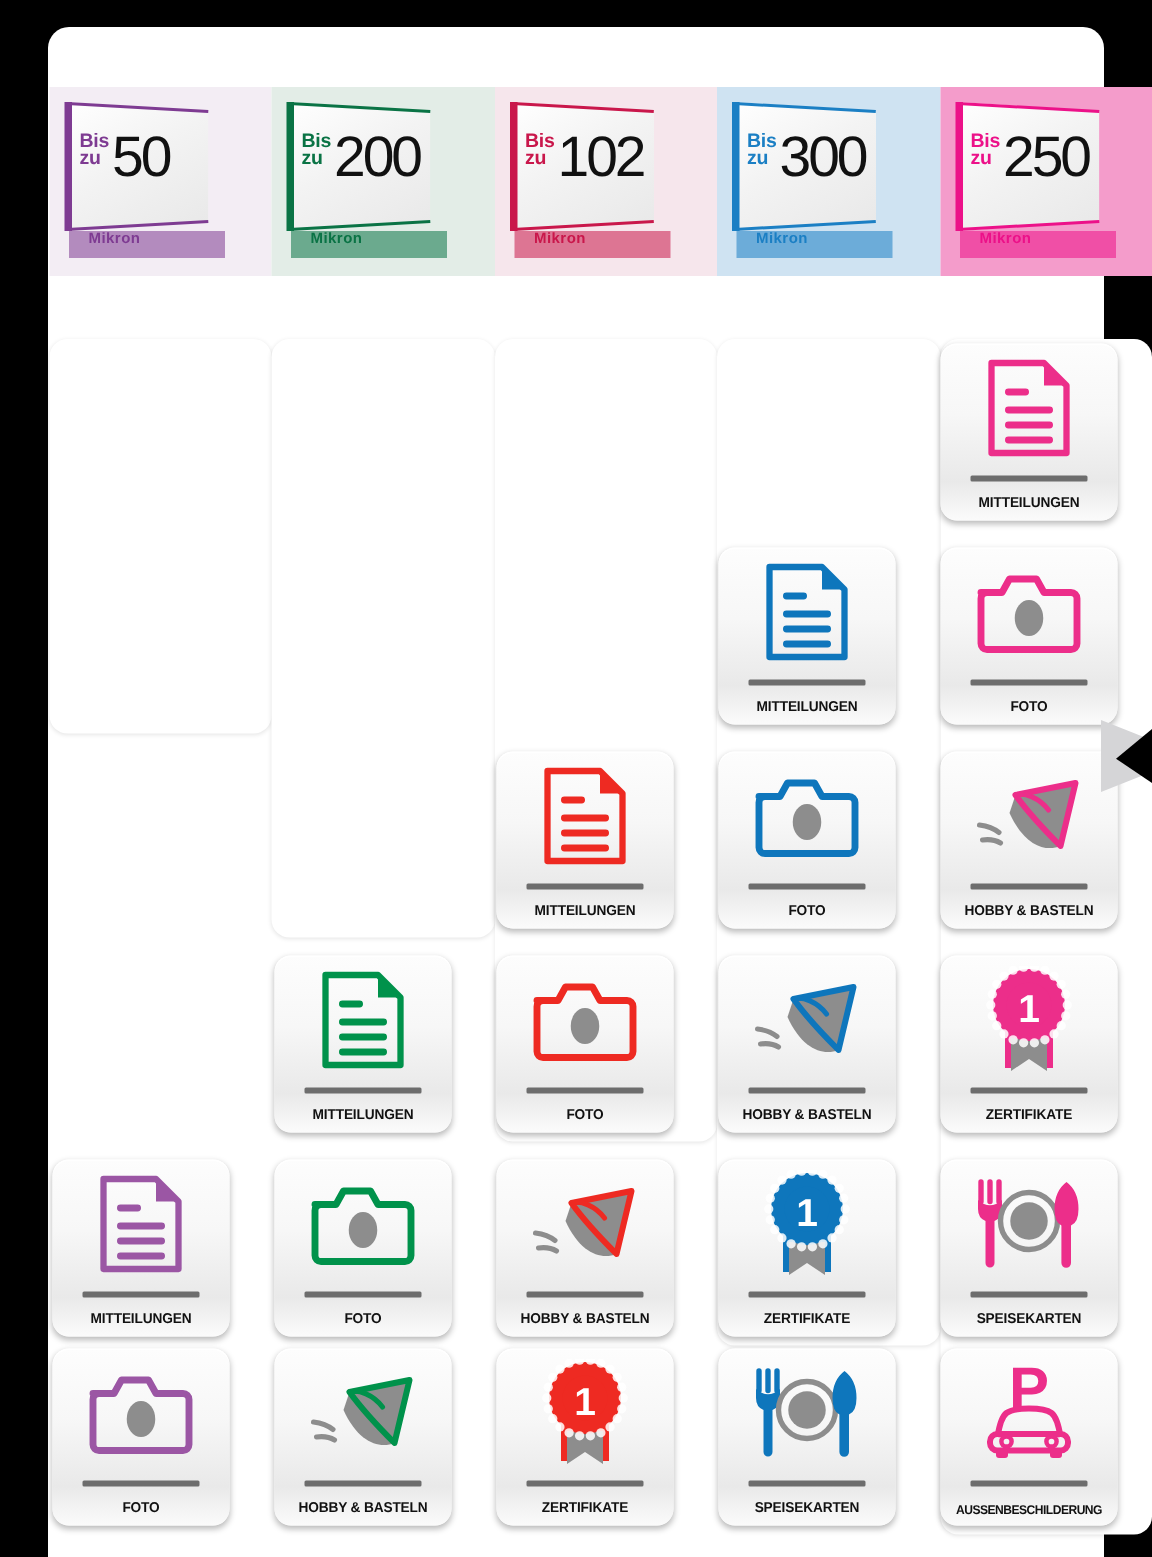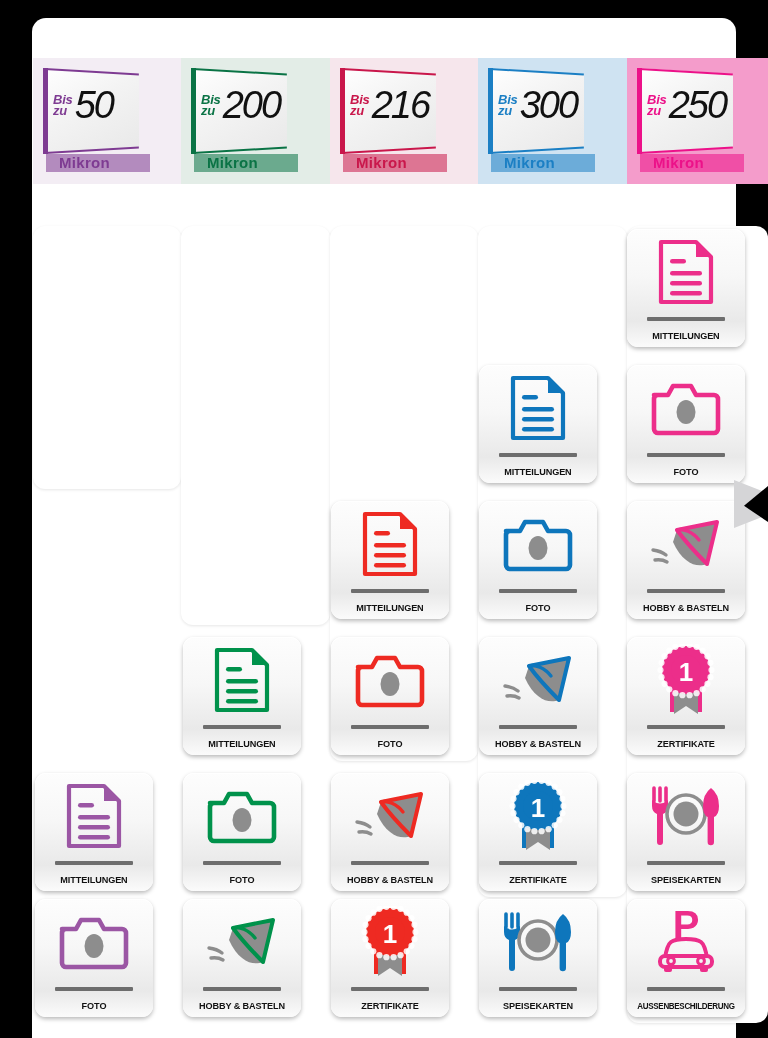--- a/index.html
+++ b/index.html
@@ -29,25 +29,25 @@
   .tc-plate{position:absolute;left:0;top:6px;width:96px;height:86px;
             background:linear-gradient(150deg,#ffffff 0%,#f3f3f3 45%,#e8e8e8 100%);
             clip-path:polygon(2px 0,100% 6px,100% 92%,2px 100%);
             box-shadow:0 1px 2px rgba(0,0,0,.25);}
   .tc-edge{position:absolute;left:0;top:6px;width:5px;height:86px;}
   .tc-topline{position:absolute;left:2px;top:6px;width:94px;height:2px;
               transform-origin:left center;transform:rotate(3.3deg);}
   .tc-botline{position:absolute;left:2px;top:90px;width:94px;height:2px;
               transform-origin:left center;transform:rotate(-3.3deg);}
   .tc-shadowbar{position:absolute;left:3px;top:92px;width:104px;height:18px;opacity:.55;}
-  .tc-text{position:absolute;left:10px;top:26px;display:flex;align-items:center;font-style:italic;}
+  .tc-text{position:absolute;left:10px;top:26px;display:flex;align-items:flex-start;}
   .tc-bis{font-size:13px;font-weight:bold;line-height:11px;letter-spacing:-.2px;}
   .tc-num{font-size:38px;font-weight:normal;color:#111;line-height:34px;
           margin-left:2px;font-family:"Liberation Sans",sans-serif;letter-spacing:-2px;}
-  .tc-mikron{position:absolute;left:16px;top:92px;font-size:15px;font-weight:bold;letter-spacing:.3px;}
+  .tc-mikron{position:absolute;left:16px;top:92px;font-size:10px;font-weight:bold;letter-spacing:.3px;}
 
   
   .doc-col{position:absolute;background:#ffffff;border-radius:12px;
            box-shadow:0 1px 3px rgba(0,0,0,.10);}
 
   
   .tile{position:absolute;width:118px;height:118px;border-radius:11px;
         background:linear-gradient(180deg,#fdfdfd 0%,#f7f7f7 40%,#e9e9e9 78%,#fbfbfb 100%);
         box-shadow:0 2px 4px rgba(0,0,0,.28), inset 0 1px 0 #fff;
         overflow:hidden;}
@@ -117,21 +117,21 @@
         <div class="tc-shadowbar" style="background:#C9174B"></div>
         <div class="tc-plate"></div>
         <div class="tc-edge" style="background:#C9174B"></div>
         <div class="tc-topline" style="background:#C9174B"></div>
         <div class="tc-botline" style="background:#C9174B"></div>
         <div class="tc-text">
           <div style="color:#C9174B">
             <div class="tc-bis">Bis</div>
             <div class="tc-bis">zu</div>
           </div>
-          <div class="tc-num">216</div>
+          <div class="tc-num">102</div>
         </div>
         <div class="tc-mikron" style="color:#C9174B">Mikron</div>
       </div>
       <div class="thick-card" style="left: 488px;">
         <div class="tc-shadowbar" style="background:#1B7FC4"></div>
         <div class="tc-plate"></div>
         <div class="tc-edge" style="background:#1B7FC4"></div>
         <div class="tc-topline" style="background:#1B7FC4"></div>
         <div class="tc-botline" style="background:#1B7FC4"></div>
         <div class="tc-text">

